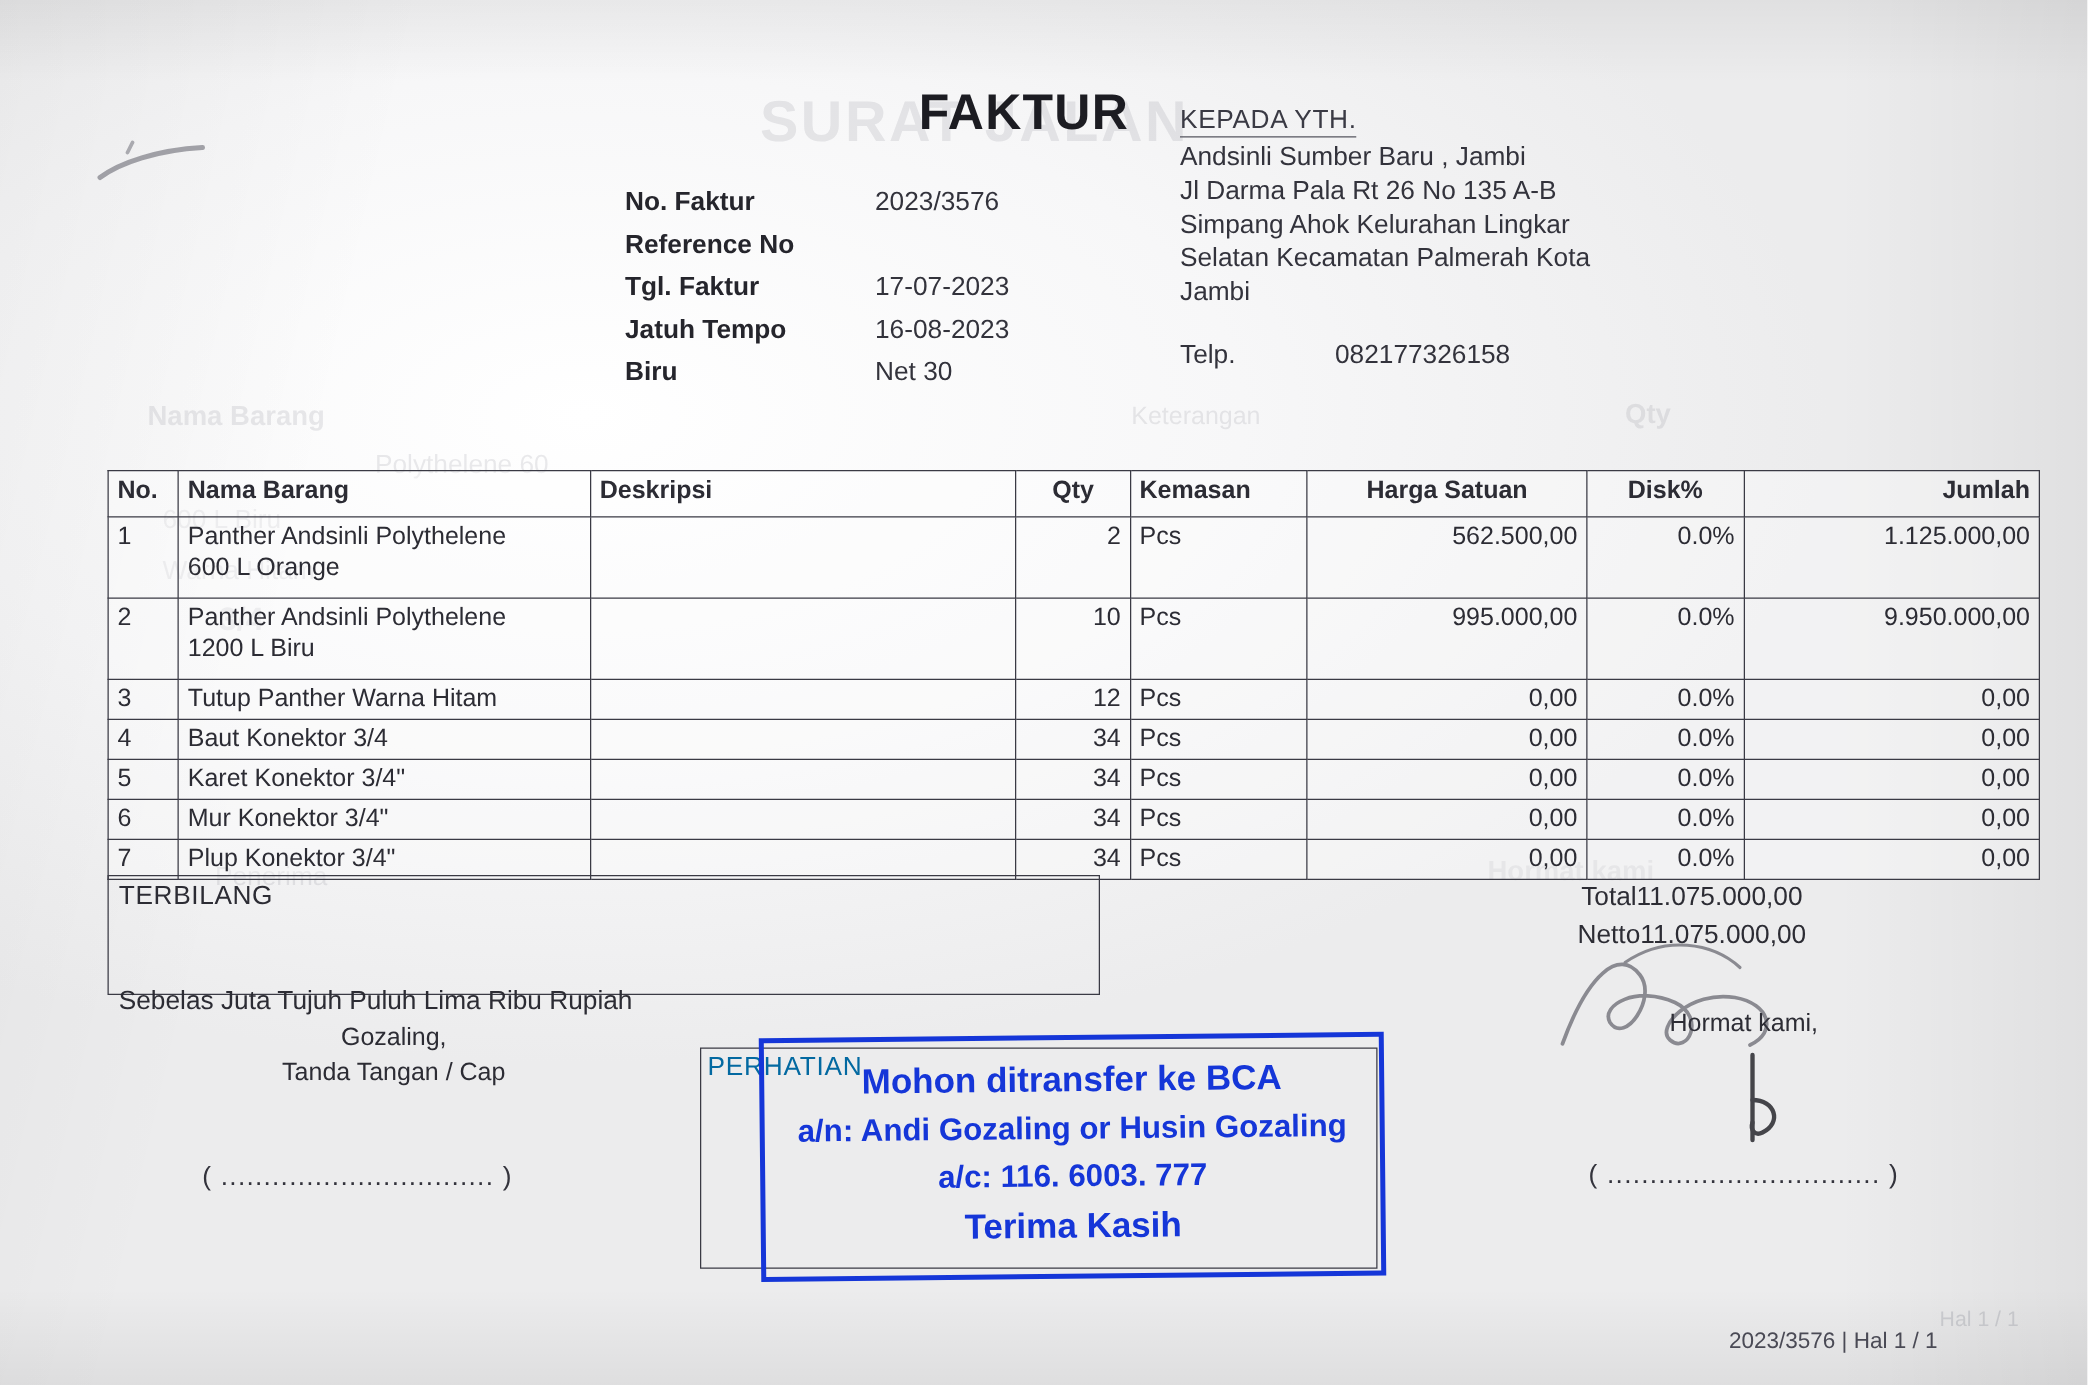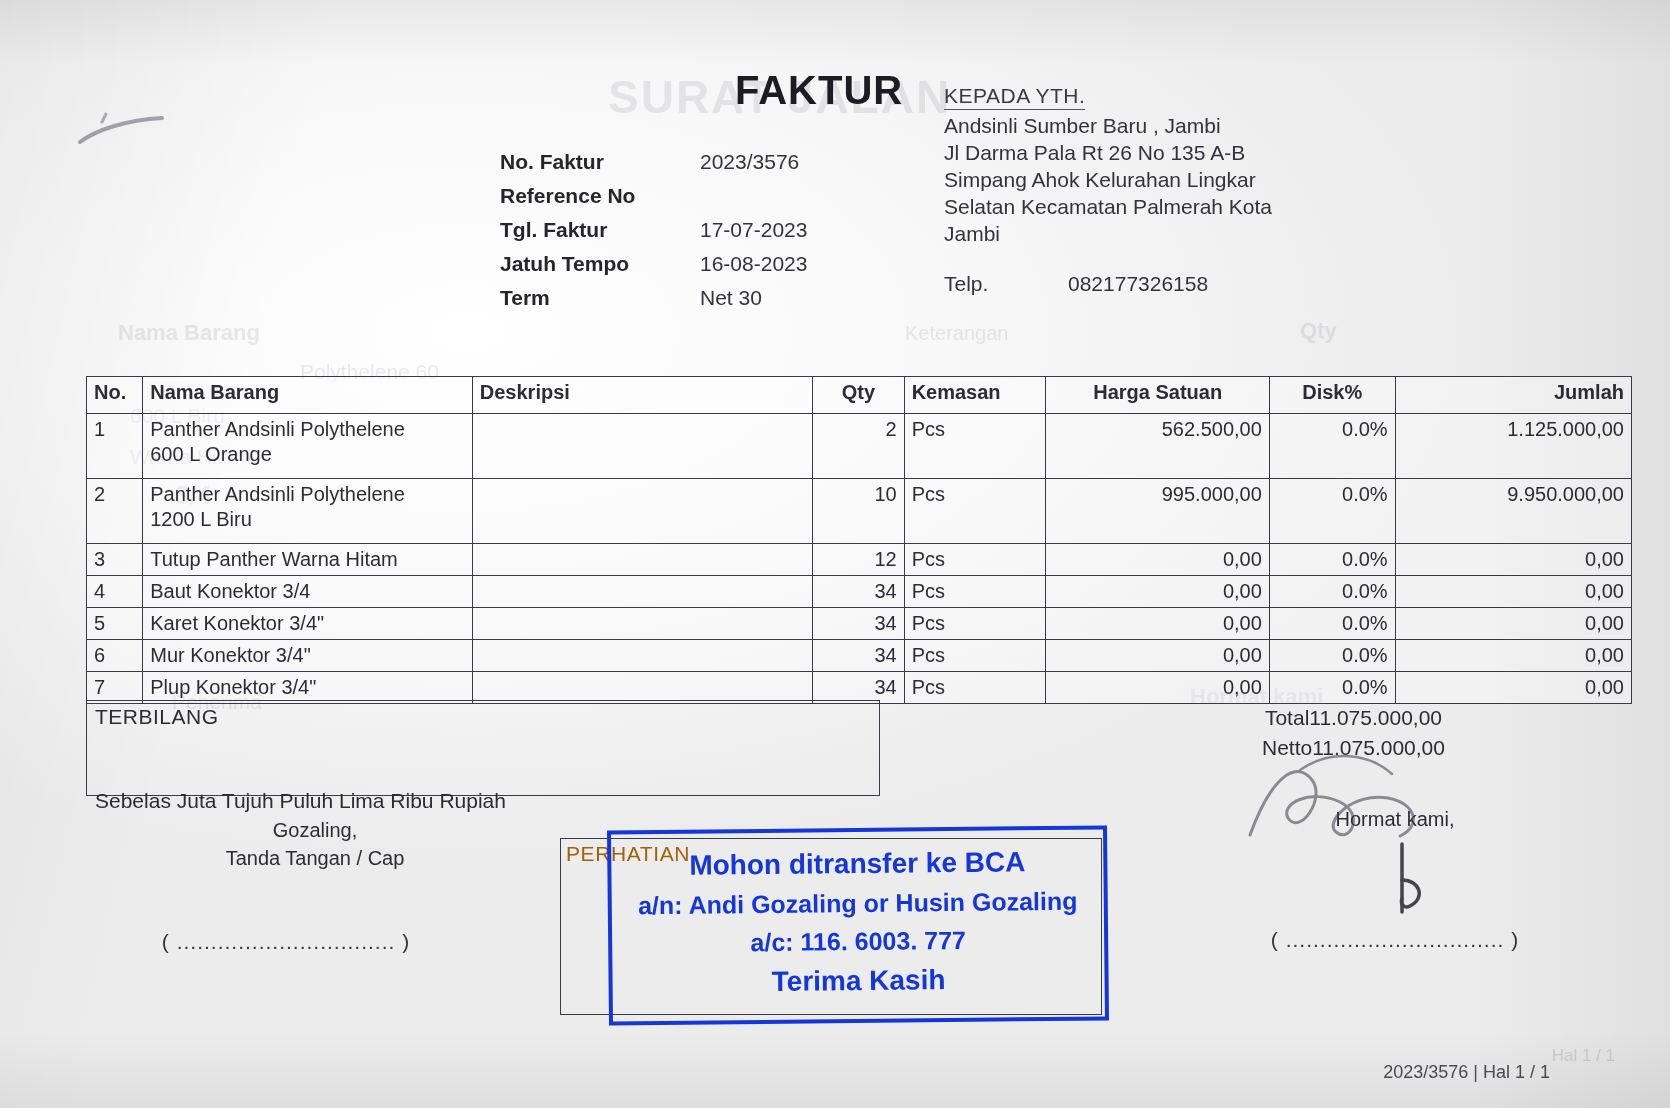--- a/index.html
+++ b/index.html
@@ -245,21 +245,21 @@
     top: 838px;
     width: 540px;
     height: 175px;
     border: 1.4px solid #3a3a44;
   }
   .perhatian-label {
     position: absolute;
     left: 566px;
     top: 842px;
     font-size: 21px;
-    color: #a16207;
+    color: #0369a1;
     letter-spacing: 0.6px;
   }
   .stamp {
     position: absolute;
     left: 608px;
     top: 828px;
     width: 500px;
     height: 195px;
     border: 4px solid #1536d8;
     transform: rotate(-0.6deg);
@@ -363,21 +363,21 @@
     </div>
     <div class="meta-row">
       <div class="meta-label">Tgl. Faktur</div>
       <div class="meta-value">17-07-2023</div>
     </div>
     <div class="meta-row">
       <div class="meta-label">Jatuh Tempo</div>
       <div class="meta-value">16-08-2023</div>
     </div>
     <div class="meta-row">
-      <div class="meta-label">Term</div>
+      <div class="meta-label">Biru</div>
       <div class="meta-value">Net 30</div>
     </div>
   </div>
 
   <table class="tbl">
     <thead>
       <tr>
         <th class="c-no">No.</th>
         <th class="c-nama">Nama Barang</th>
         <th class="c-desk">Deskripsi</th>

